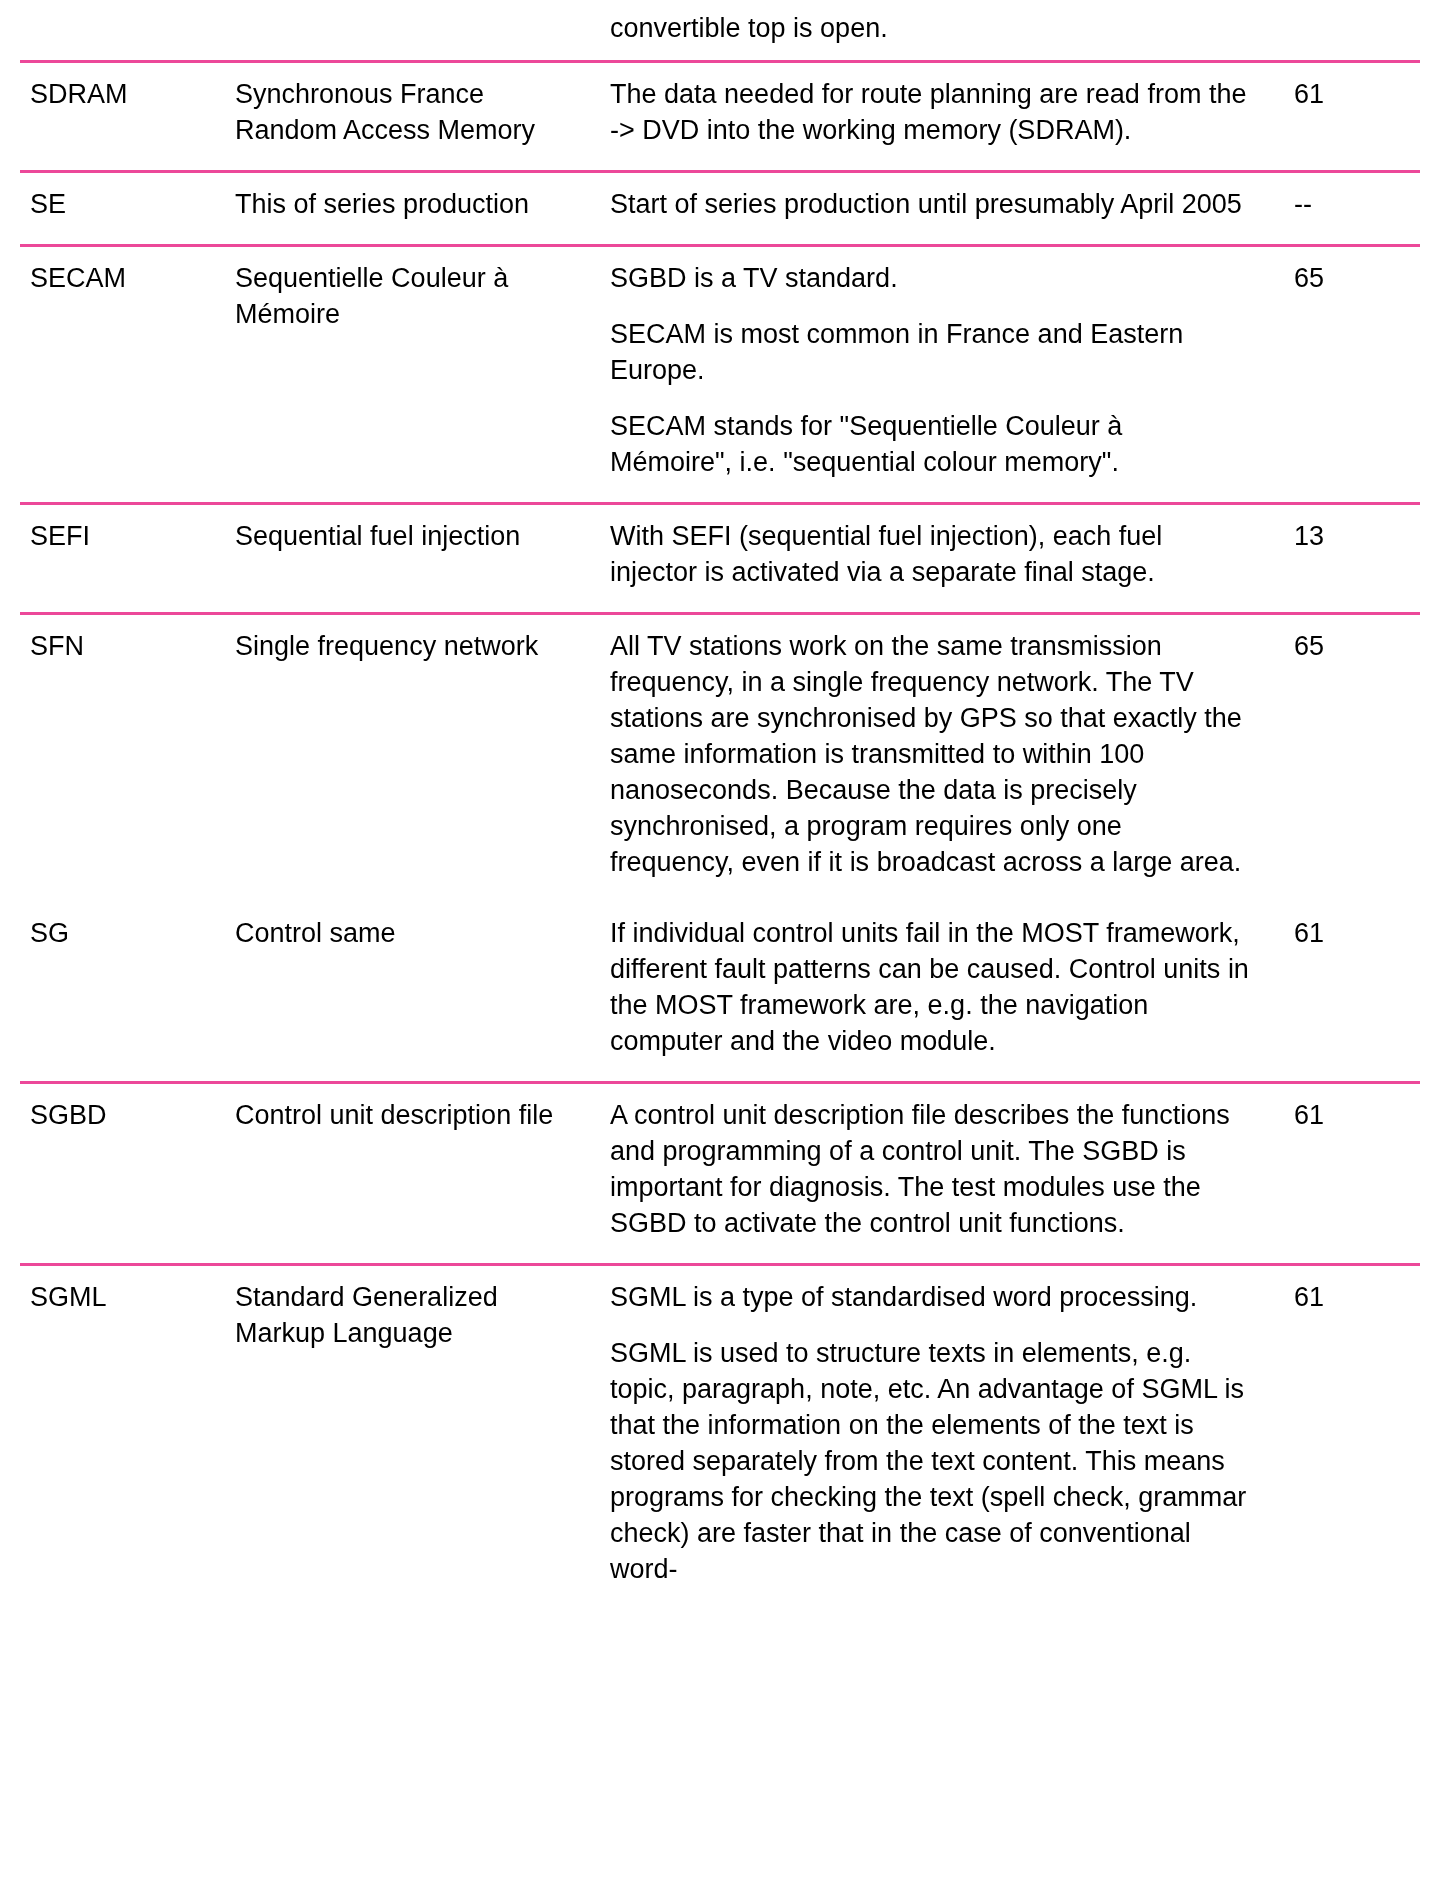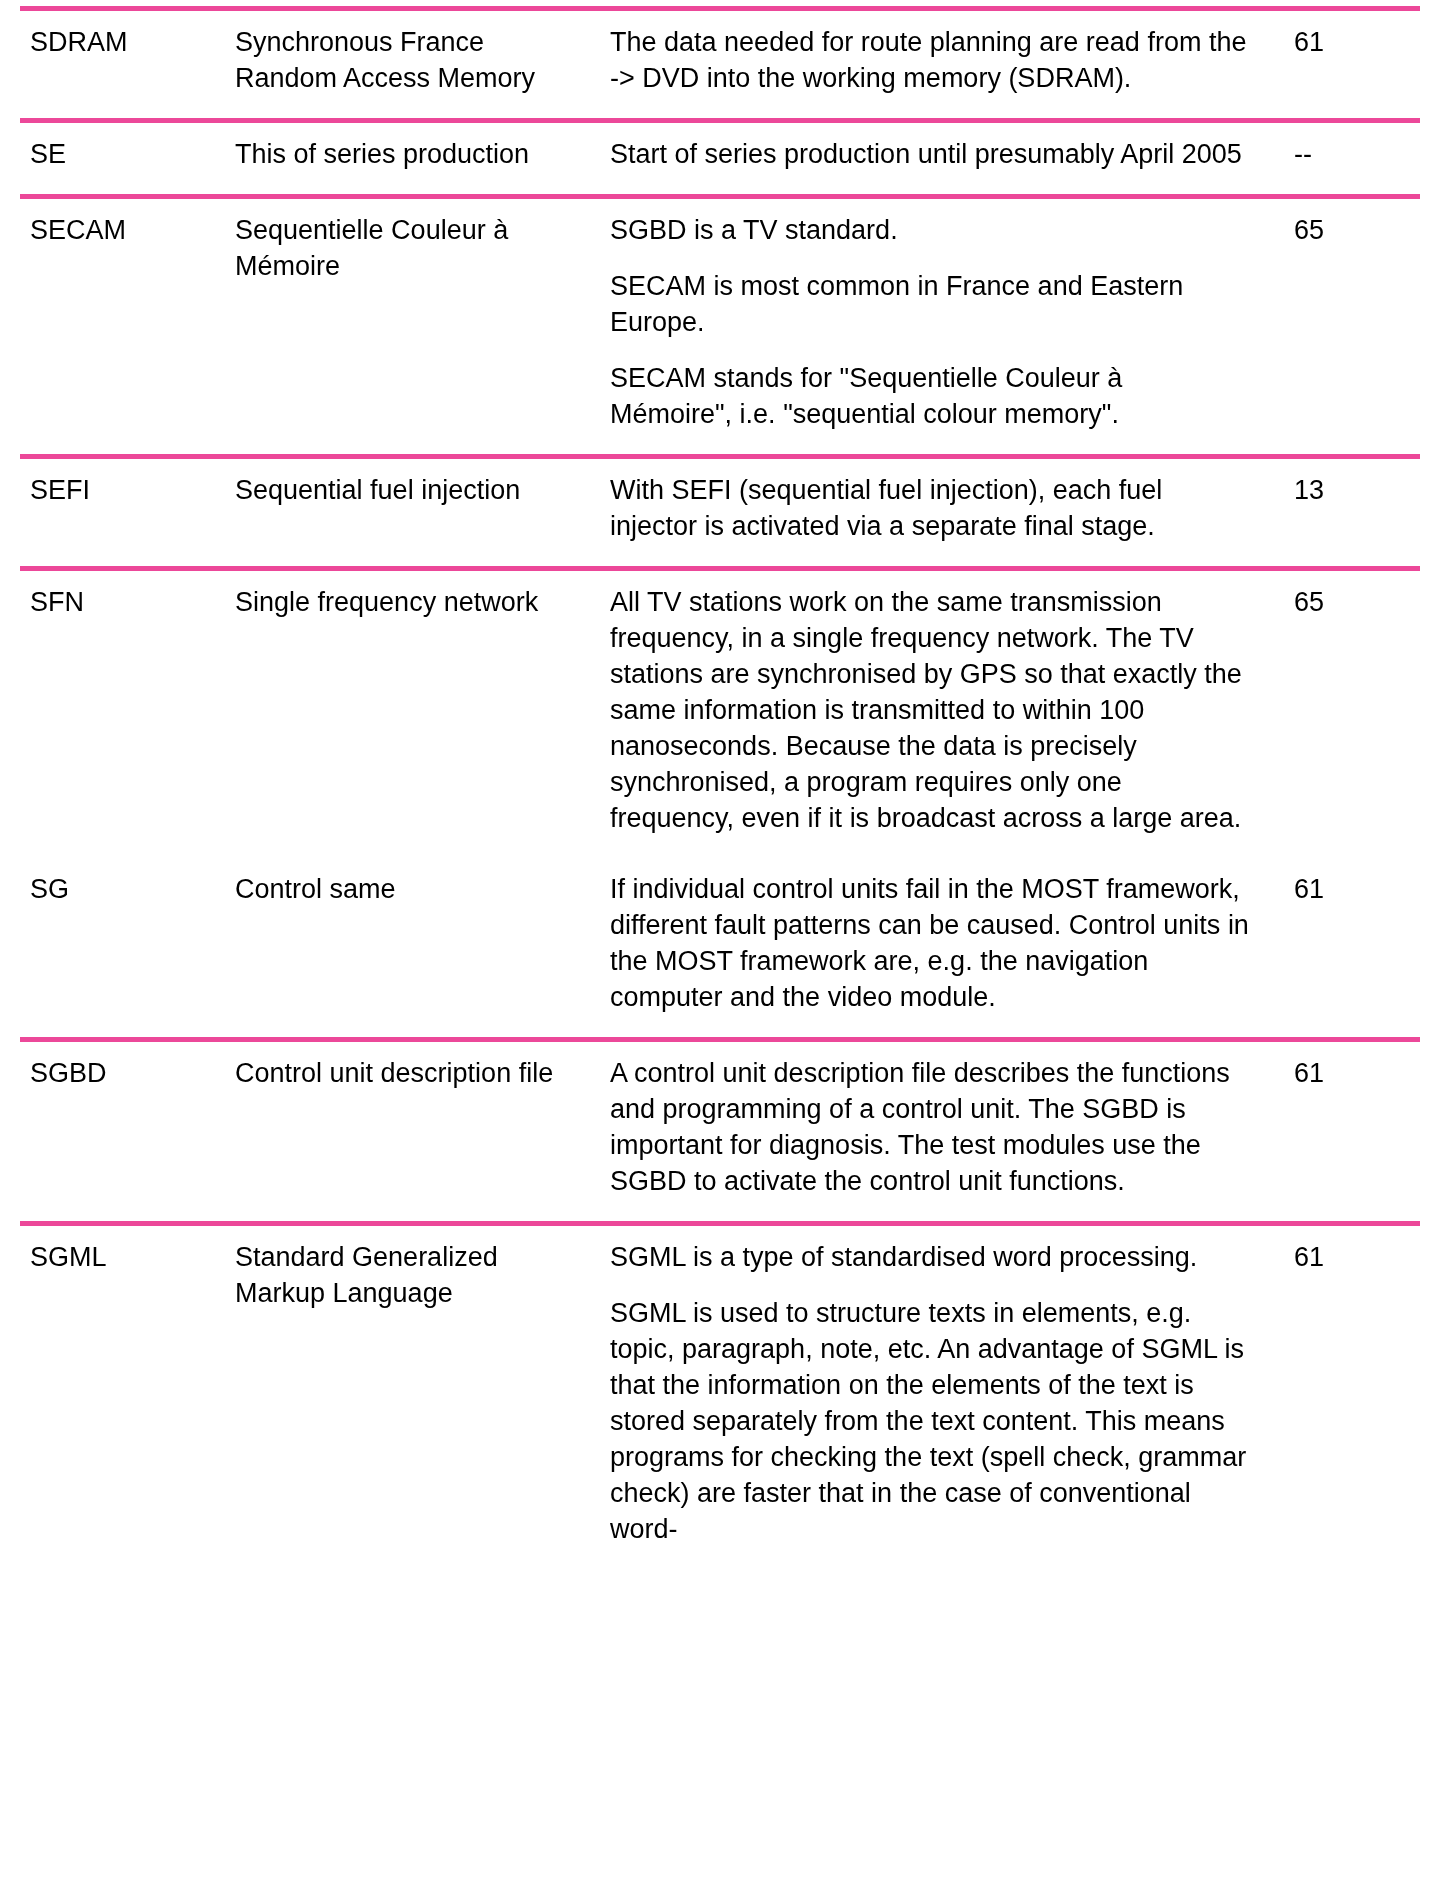--- a/index.html
+++ b/index.html
@@ -30,21 +30,21 @@
   col.c-page { width: 130px; }
   td {
     vertical-align: top;
     padding: 13px 0 22px 0;
   }
   td.abbr { padding-left: 10px; }
   td.term { padding-right: 30px; }
   td.desc { padding-right: 40px; }
   td.page { padding-left: 4px; }
   tr.rule-above td {
-    border-top: 5px solid #ec4899;
+    border-top: 3px solid #ec4899;
   }
   tr.partial td {
     padding-top: 4px;
     padding-bottom: 14px;
   }
   td.desc p {
     margin: 0 0 20px 0;
   }
   td.desc p:last-child {
     margin-bottom: 0;
@@ -54,20 +54,28 @@
 <body>
 
 <table class="glossary">
   <colgroup>
     <col class="c-abbr">
     <col class="c-term">
     <col class="c-desc">
     <col class="c-page">
   </colgroup>
   <tbody>
+      <tr class="partial">
+    <td class="abbr"><span></span></td>
+    <td class="term"><span></span></td>
+    <td class="desc">
+          <p>convertible top is open.</p>
+        </td>
+    <td class="page"><span></span></td>
+  </tr>
       <tr class="rule-above">
     <td class="abbr"><span>SDRAM</span></td>
     <td class="term"><span>Synchronous France Random Access Memory</span></td>
     <td class="desc">
           <p>The data needed for route planning are read from the -&gt; DVD into the working memory (SDRAM).</p>
         </td>
     <td class="page"><span>61</span></td>
   </tr>
       <tr class="rule-above">
     <td class="abbr"><span>SE</span></td>

